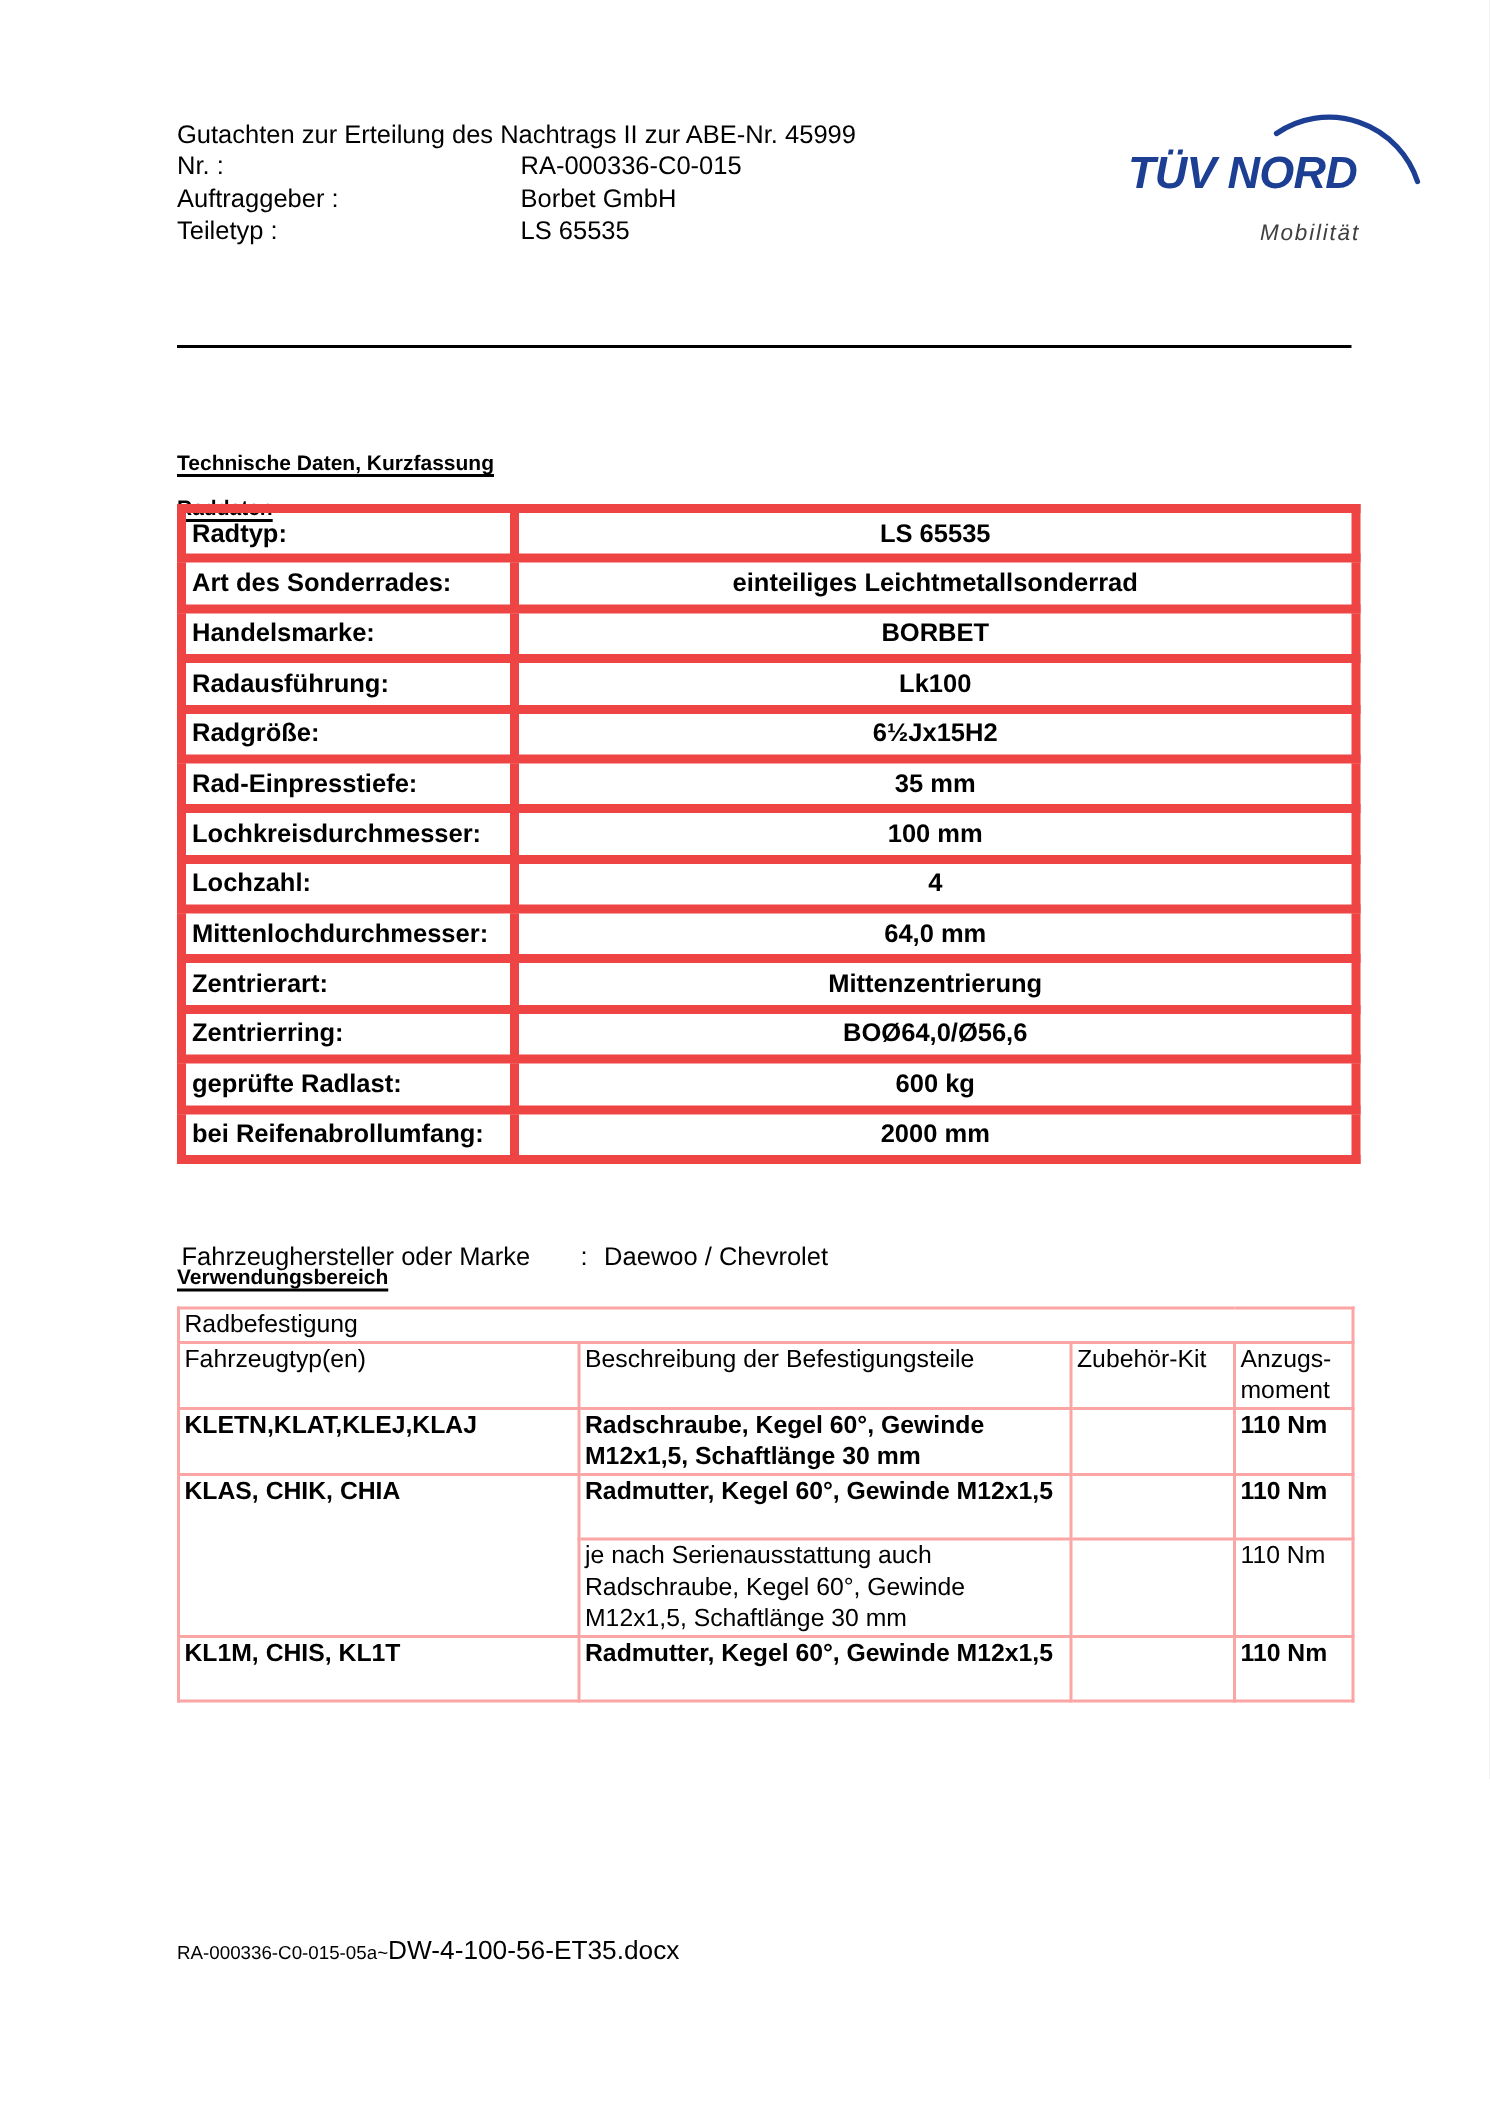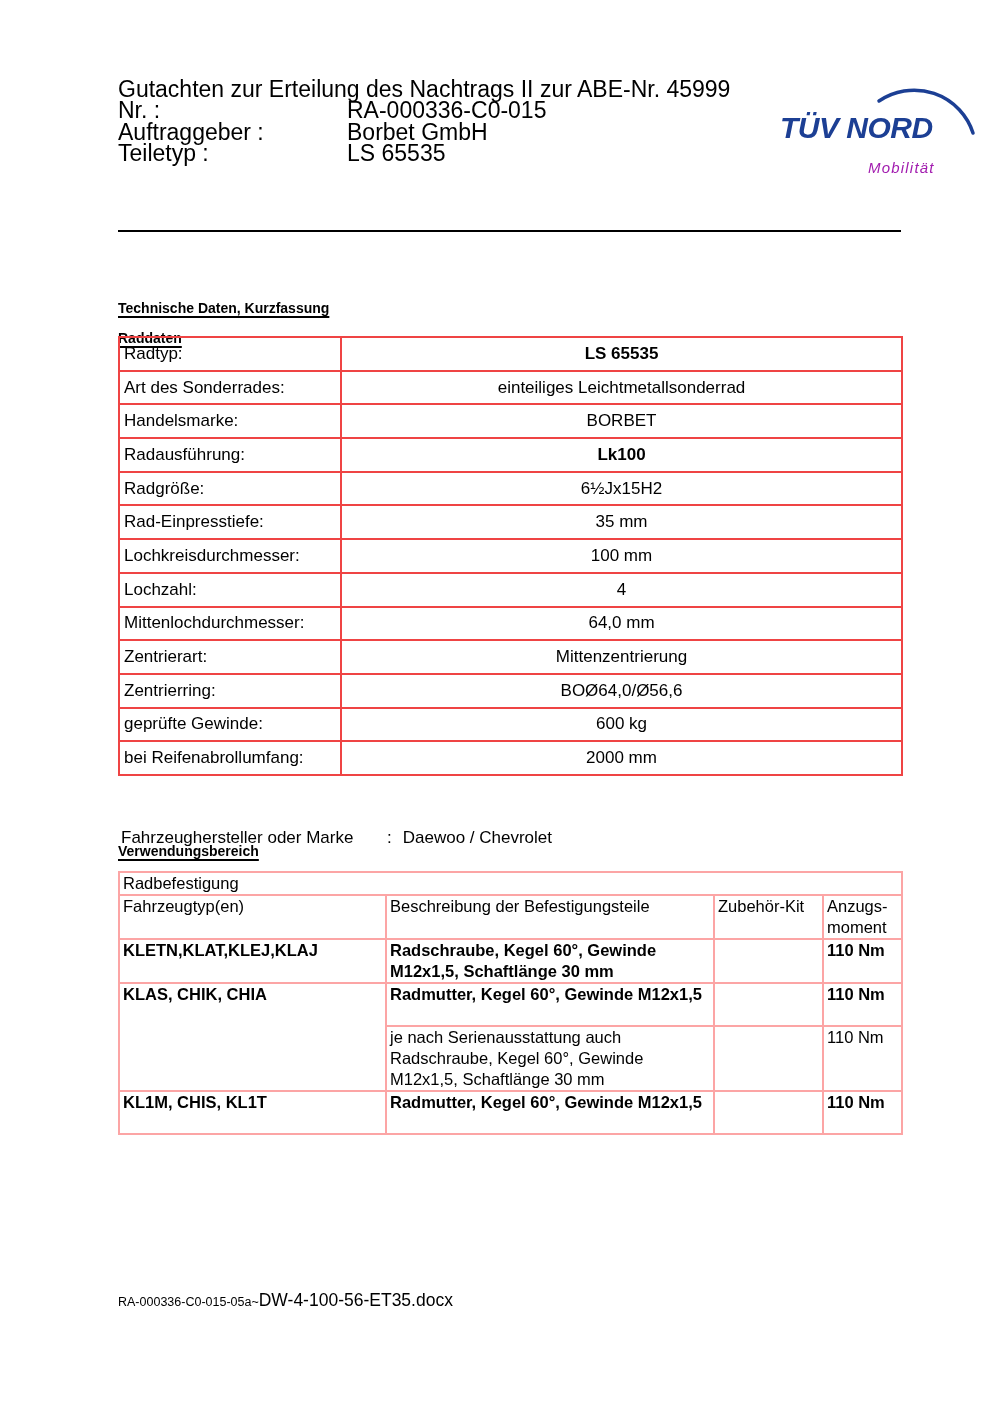--- a/index.html
+++ b/index.html
@@ -9,35 +9,35 @@
     width: 993px;
     height: 1404px;
     margin: 0 auto;
     background: #ffffff;
     font-family: "Liberation Sans", sans-serif;
     color: #000;
     overflow: hidden;
   }
 
   
-  .doc-header { position: absolute; left: 118px; top: 79px; font-size: 23px; line-height: 21.4px; }
+  .doc-header { position: absolute; left: 118px; top: 79px; font-size: 17px; line-height: 21.4px; }
   .header-row { display: flex; }
   .hl { flex: 0 0 229px; }
 
   
-  .logo { position: absolute; left: 748px; top: 67px; width: 205px; height: 118px; margin-left: 28px; }
+  .logo { position: absolute; left: 748px; top: 55px; width: 205px; height: 118px; }
   .logo-arc { position: absolute; left: 100px; top: 2px; width: 100px; height: 70px; }
   .logo-text {
     position: absolute; left: 4px; top: 44px;
     font-size: 30px; font-weight: bold; font-style: italic;
     letter-spacing: -0.5px; color: #1c3f94; white-space: nowrap;
   }
   .logo-sub {
     position: absolute; left: 92px; top: 92px;
-    font-size: 15px; font-style: italic; color: #a21caf; letter-spacing: 1.2px;
+    font-size: 15px; font-style: italic; color: #404040; letter-spacing: 1.2px;
   }
 
   .divider { position: absolute; left: 118px; top: 230px; width: 783px; border-top: 2px solid #000; }
 
   
   .heading {
     position: absolute; left: 118px;
     font-size: 14px; font-weight: bold;
     text-decoration: underline; text-decoration-thickness: 1.8px; text-underline-offset: 3px;
     white-space: nowrap;
@@ -46,21 +46,21 @@
   .h-tech { top: 252px; }
   .h-raddaten { top: 282px; }
   .h-verwendung { top: 795px; }
 
   
   .raddaten {
     position: absolute; left: 118px; top: 336px;
     width: 783px; height: 440px;
     border-collapse: collapse; table-layout: fixed; font-size: 17px;
   }
-  .raddaten td { border: 2px solid #ef4444; padding: 0; vertical-align: middle; }
+  .raddaten td { border: 6px solid #ef4444; padding: 0; vertical-align: middle; font-weight: bold; }
   .raddaten .rl { padding-left: 4px; }
   .raddaten .rv { text-align: center; }
   .bold { font-weight: bold; }
 
   
   .hersteller-line { position: absolute; left: 121px; top: 828px; font-size: 17px; }
   .hers-label { display: inline-block; width: 266px; }
   .hers-value { margin-left: 11px; }
 
   
@@ -159,21 +159,21 @@
       </tr>
       <tr>
         <td class="rl">Zentrierart:</td>
         <td class="rv">Mittenzentrierung</td>
       </tr>
       <tr>
         <td class="rl">Zentrierring:</td>
         <td class="rv">BOØ64,0/Ø56,6</td>
       </tr>
       <tr>
-        <td class="rl">geprüfte Gewinde:</td>
+        <td class="rl">geprüfte Radlast:</td>
         <td class="rv">600 kg</td>
       </tr>
       <tr>
         <td class="rl">bei Reifenabrollumfang:</td>
         <td class="rv">2000 mm</td>
       </tr>
     </tbody>
   </table>
 
   <div class="heading h-verwendung">Verwendungsbereich</div>

